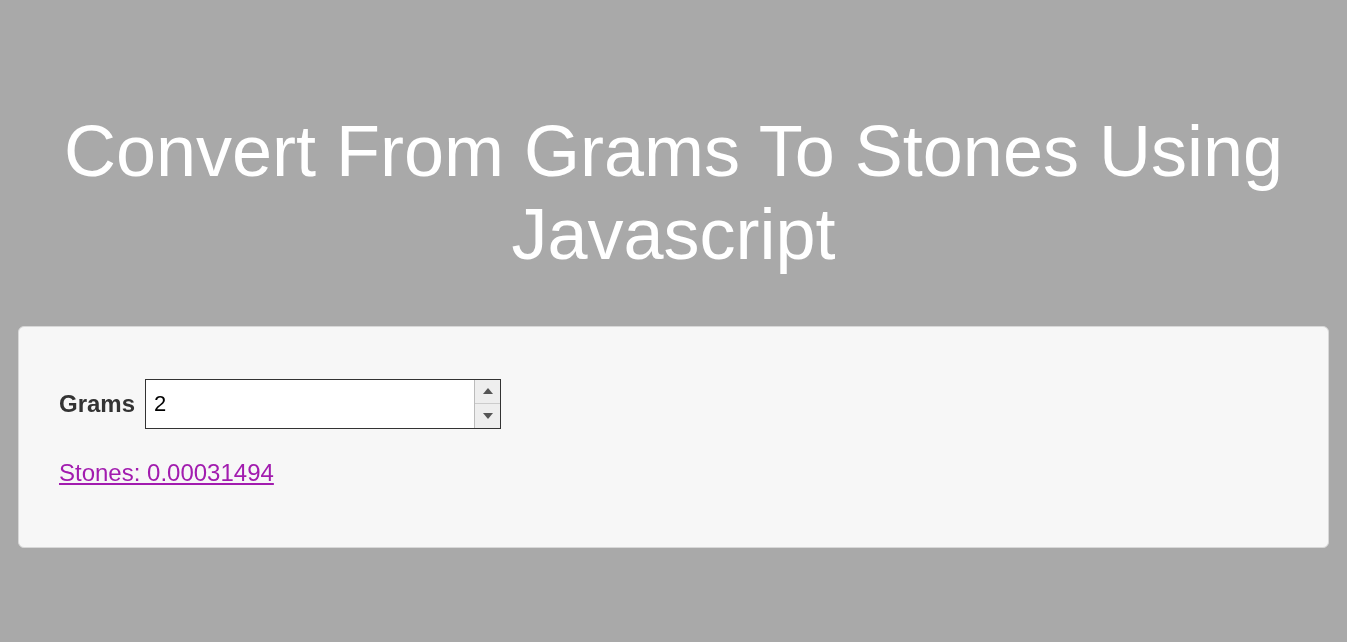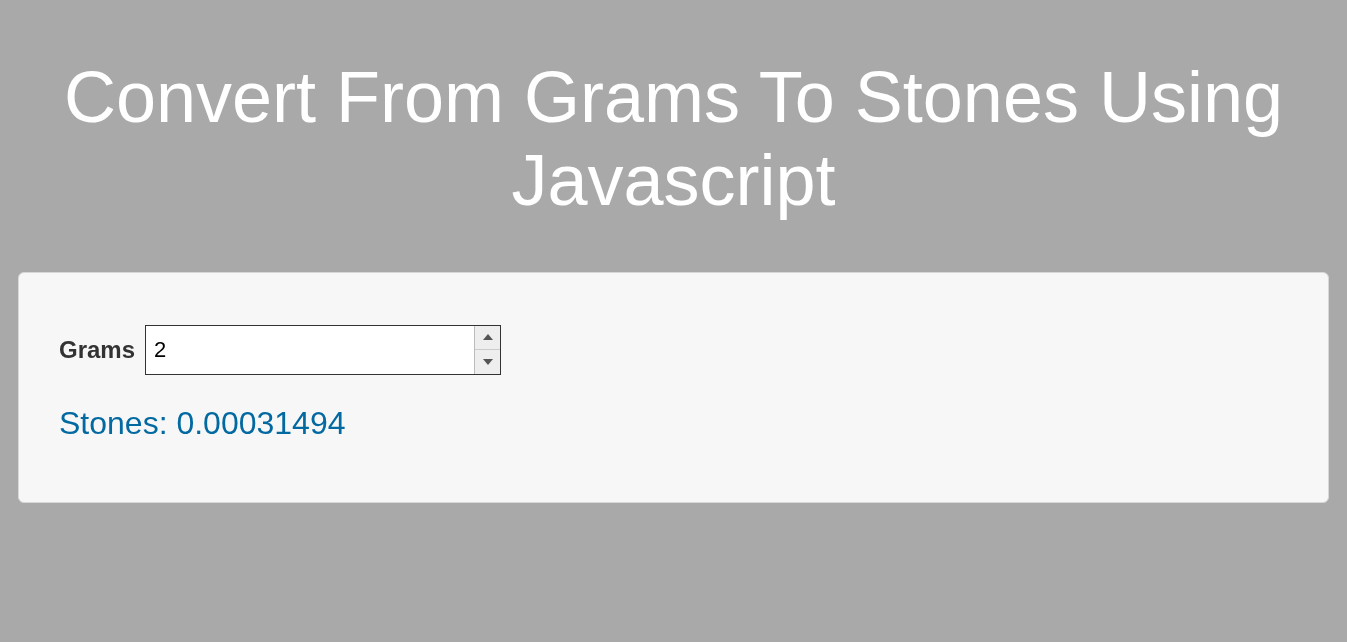--- a/index.html
+++ b/index.html
@@ -12,21 +12,21 @@
       font-family: Arial, Helvetica, sans-serif;
       width: 1347px;
       height: 642px;
       overflow: hidden;
     }
     .page-title {
       color: #ffffff;
       font-size: 72px;
       font-weight: 400;
       text-align: center;
-      padding: 56px 40px 50px 40px;
+      padding: 110px 40px 50px 40px;
       line-height: 1.15;
     }
     .converter-panel {
       background-color: #f7f7f7;
       border: 1px solid #d8d8d8;
       border-radius: 6px;
       margin: 0 18px;
       padding: 52px 40px 60px 40px;
     }
     .input-row {
@@ -91,22 +91,23 @@
       border-bottom: 6px solid #555555;
     }
     .tri-down {
       width: 0;
       height: 0;
       border-left: 5px solid transparent;
       border-right: 5px solid transparent;
       border-top: 6px solid #555555;
     }
     .result-row {
-      font-size: 32px;
-      color: #0369a1;
+      font-size: 24px;
+      color: #a21caf;
+      text-decoration: underline;
     }
   </style>
 </head>
 <body>
 
 <h1 class="page-title">Convert From Grams To Stones Using Javascript</h1>
 
 <div class="converter-panel">
   <div class="input-row">
     <span class="input-label">Grams</span>

